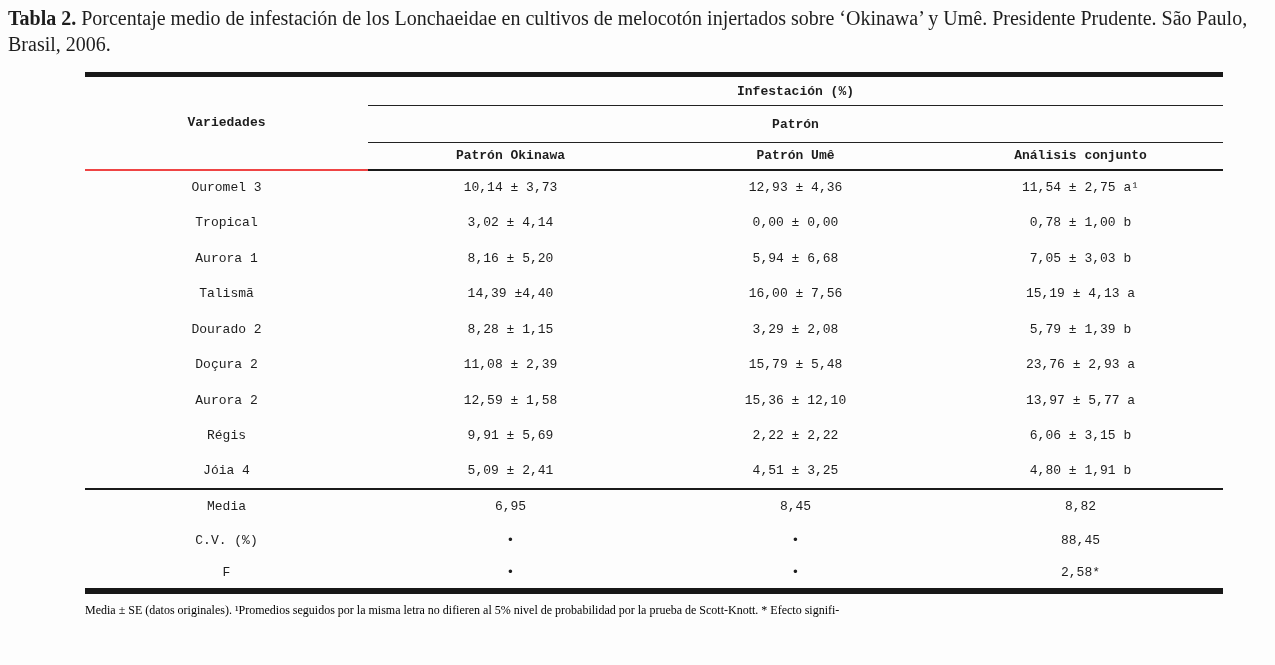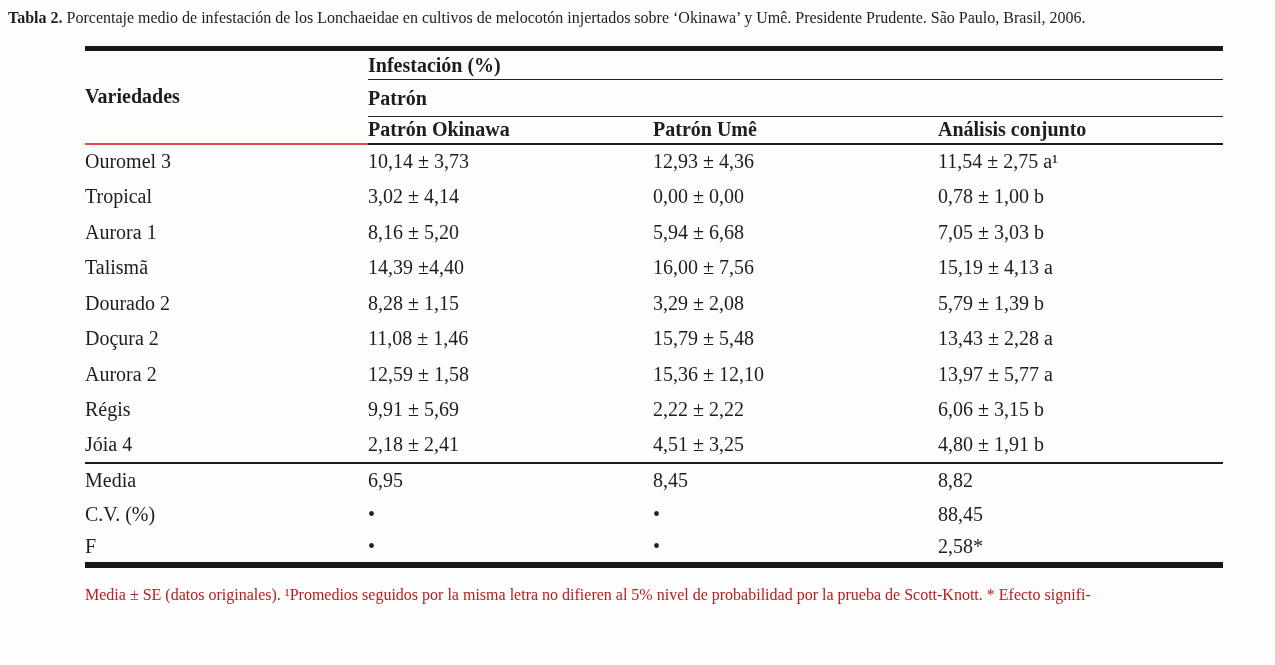--- a/index.html
+++ b/index.html
@@ -9,56 +9,58 @@
     width: 1275px;
     height: 665px;
     background: #fdfdfd;
     font-family: "Liberation Serif", "DejaVu Serif", serif;
     color: #1d1d1d;
     overflow: hidden;
   }
   .caption {
     margin: 5px 6px 0 8px;
     width: 1262px;
-    font-size: 16px;
+    font-size: 20px;
     line-height: 26px;
   }
   .caption b { font-weight: bold; }
   .tbl-wrap {
     margin: 15px 0 0 85px;
     width: 1138px;
   }
   table.data {
     width: 1138px;
     border-collapse: collapse;
     border-top: 5px solid #181818;
     border-bottom: 6px solid #181818;
     table-layout: fixed;
   }
   col.c1 { width: 283px; }
   col.c2, col.c3 { width: 285px; }
   col.c4 { width: 285px; }
   td {
+    text-align: center;
     vertical-align: middle;
-    font-size: 20px;
+    font-size: 13px;
     padding: 0;
+    font-family: Liberation Mono, monospace;
   }
   td.bold { font-weight: bold; }
   tr.h1 td.span { height: 31px; border-bottom: 1.5px solid #222; }
   tr.h2 td.span { height: 37px; border-bottom: 1.5px solid #222; margin-top: 7px; }
   tr.h3 td { height: 27px; border-bottom: 2px solid #1b1b1b; }
   td.varhead { border-bottom: 2px solid #ef4444; font-weight: bold; }
   tr.datarow td { height: 35.5px; }
   tr.datarow.last td { border-bottom: 2px solid #1b1b1b; }
   tr.sumrow td { height: 34px; }
   .footnote {
-    margin: 16px 0 0 85px;
-    font-size: 16px;
+    margin: 6px 0 0 85px;
+    font-size: 12px;
     line-height: 21px;
-    color: #b91c1c;
+    color: #000000;
   }
   .footnote .ln { white-space: nowrap; }
 </style>
 </head>
 <body>
 
 <div class="caption"><b>Tabla 2.</b><span> Porcentaje medio de infestación de los Lonchaeidae en cultivos de melocotón injertados sobre ‘Okinawa’ y Umê. Presidente Prudente. São Paulo, Brasil, 2006.</span></div>
 
 <div class="tbl-wrap">
   <table class="data">
@@ -107,39 +109,39 @@
         <td>15,19 ± 4,13 a</td>
       </tr>
       <tr class="datarow">
         <td>Dourado 2</td>
         <td>8,28 ± 1,15</td>
         <td>3,29 ± 2,08</td>
         <td>5,79 ± 1,39 b</td>
       </tr>
       <tr class="datarow">
         <td>Doçura 2</td>
-        <td>11,08 ± 1,46</td>
+        <td>11,08 ± 2,39</td>
         <td>15,79 ± 5,48</td>
-        <td>13,43 ± 2,28 a</td>
+        <td>23,76 ± 2,93 a</td>
       </tr>
       <tr class="datarow">
         <td>Aurora 2</td>
         <td>12,59 ± 1,58</td>
         <td>15,36 ± 12,10</td>
         <td>13,97 ± 5,77 a</td>
       </tr>
       <tr class="datarow">
         <td>Régis</td>
         <td>9,91 ± 5,69</td>
         <td>2,22 ± 2,22</td>
         <td>6,06 ± 3,15 b</td>
       </tr>
       <tr class="datarow last">
         <td>Jóia 4</td>
-        <td>2,18 ± 2,41</td>
+        <td>5,09 ± 2,41</td>
         <td>4,51 ± 3,25</td>
         <td>4,80 ± 1,91 b</td>
       </tr>
 
       <tr class="sumrow">
         <td>Media</td>
         <td>6,95</td>
         <td>8,45</td>
         <td>8,82</td>
       </tr>

